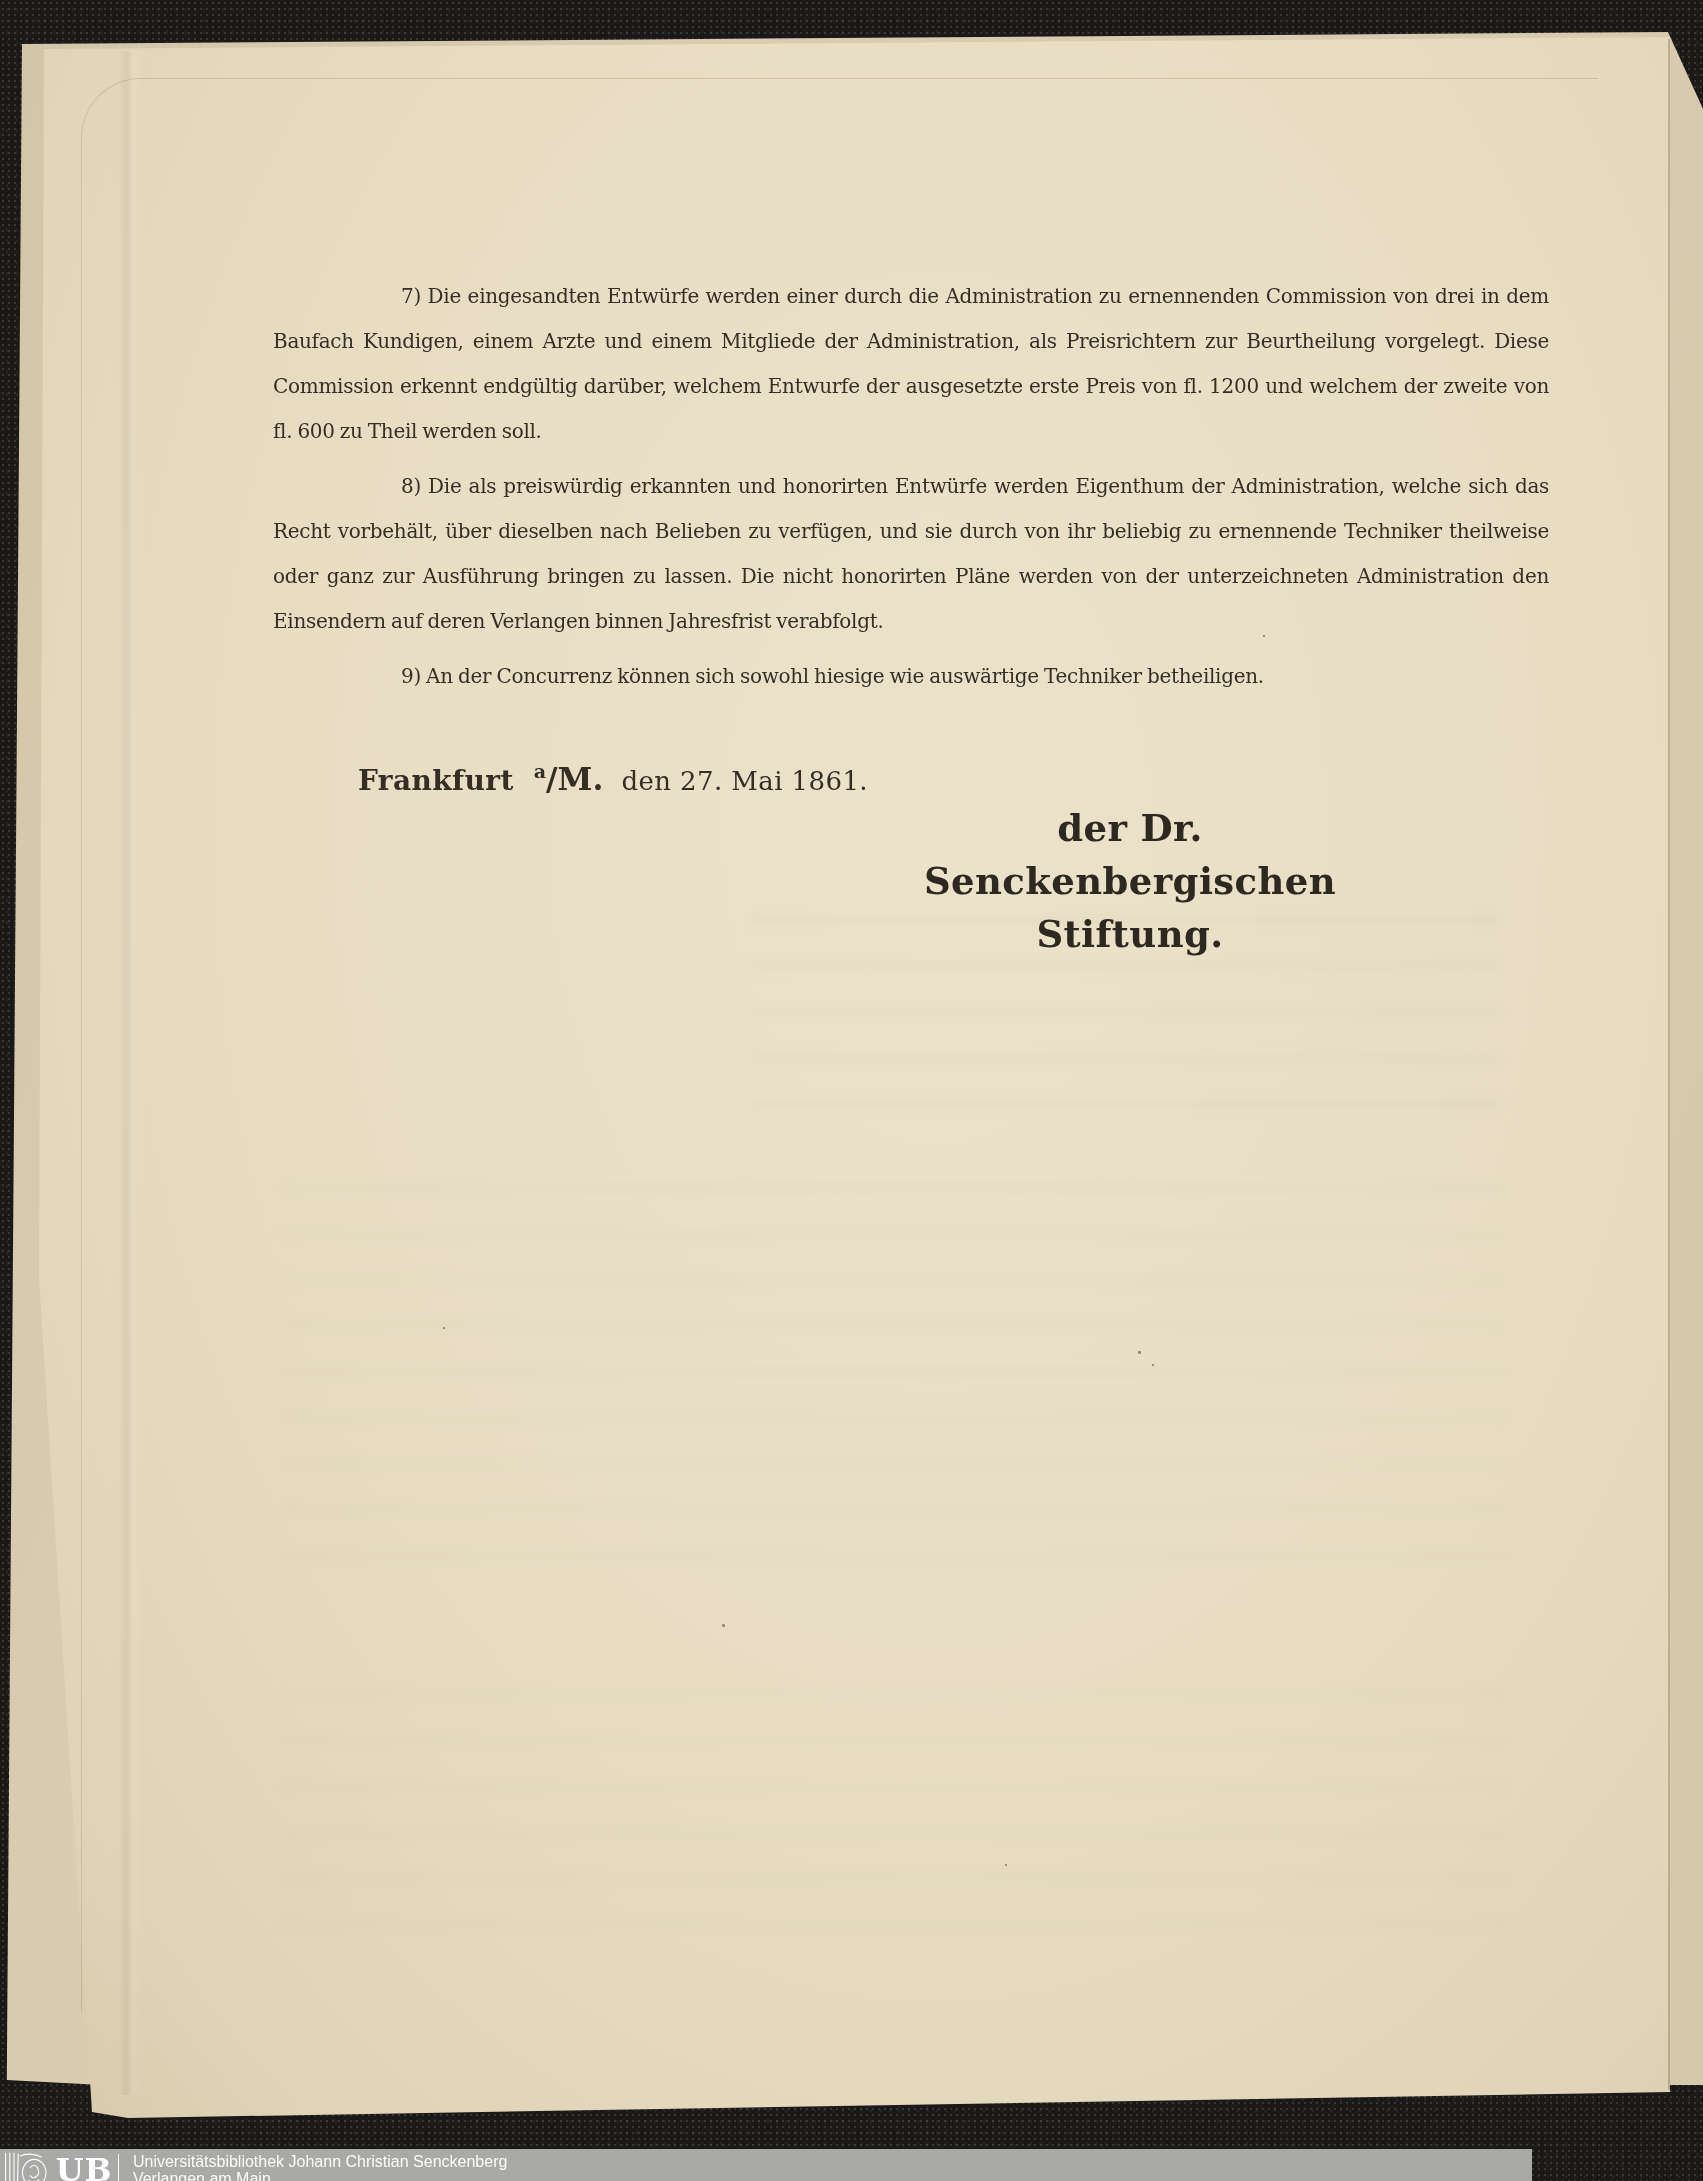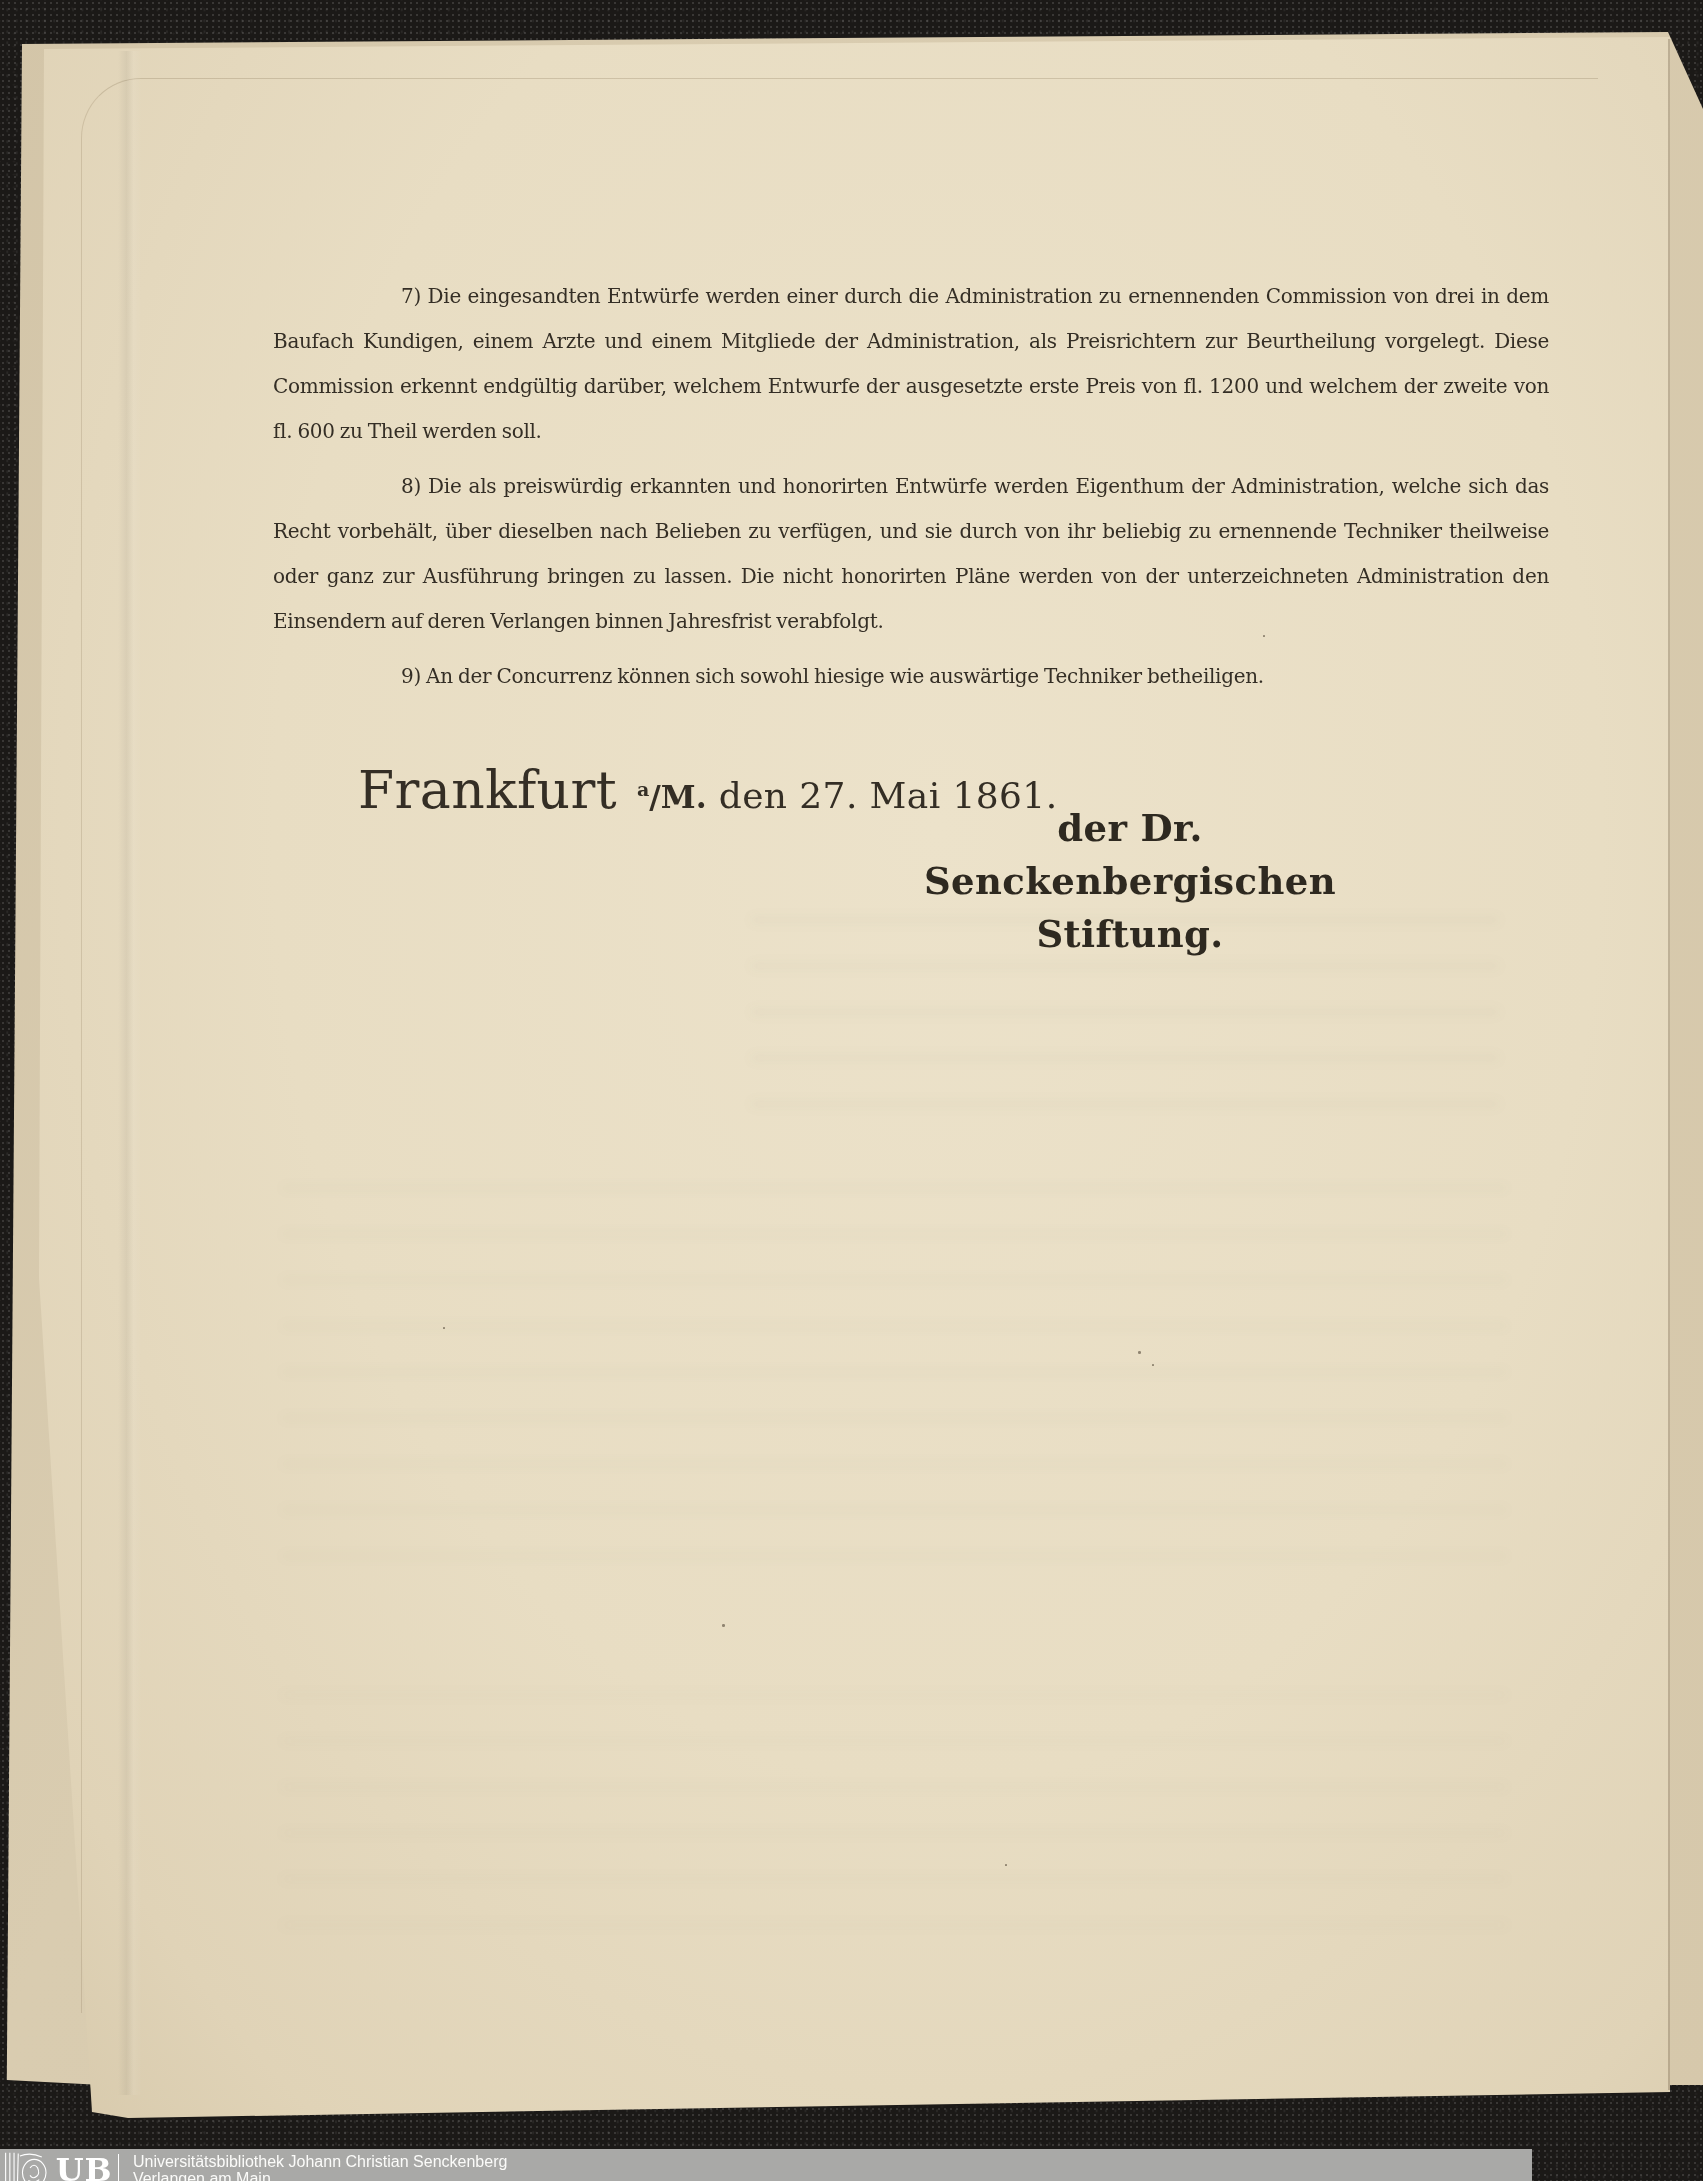--- a/index.html
+++ b/index.html
@@ -57,24 +57,24 @@
     font-size:20px;line-height:45px;
     letter-spacing:-0.3px;word-spacing:-0.9px;
     text-align:justify;text-indent:128px;
   }
   .para.oneline{white-space:nowrap;text-align:left;}
 
   .dateline{
     position:absolute;left:358px;top:760px;z-index:5;color:#342e25;
     display:flex;align-items:baseline;white-space:nowrap;
   }
-  .dateline .city{font-size:52px;font-weight:normal;letter-spacing:0.4px;}
+  .dateline .city{font-size:28px;font-weight:bold;letter-spacing:0.4px;}
   .dateline .am{font-size:31.5px;font-weight:bold;margin-left:20px;}
   .dateline .am sup{font-size:19px;vertical-align:12px;}
-  .dateline .rest{font-size:36px;margin-left:12px;letter-spacing:0.4px;}
+  .dateline .rest{font-size:26px;margin-left:18px;letter-spacing:0.4px;}
 
   .signature{
     position:absolute;left:893px;top:802px;width:474px;z-index:5;
     text-align:center;color:#2e2920;
   }
   .signature .sig1,.signature .sig2{
     font-size:37px;font-weight:bold;line-height:53px;letter-spacing:0.4px;
   }
 
   .footer-bar{

